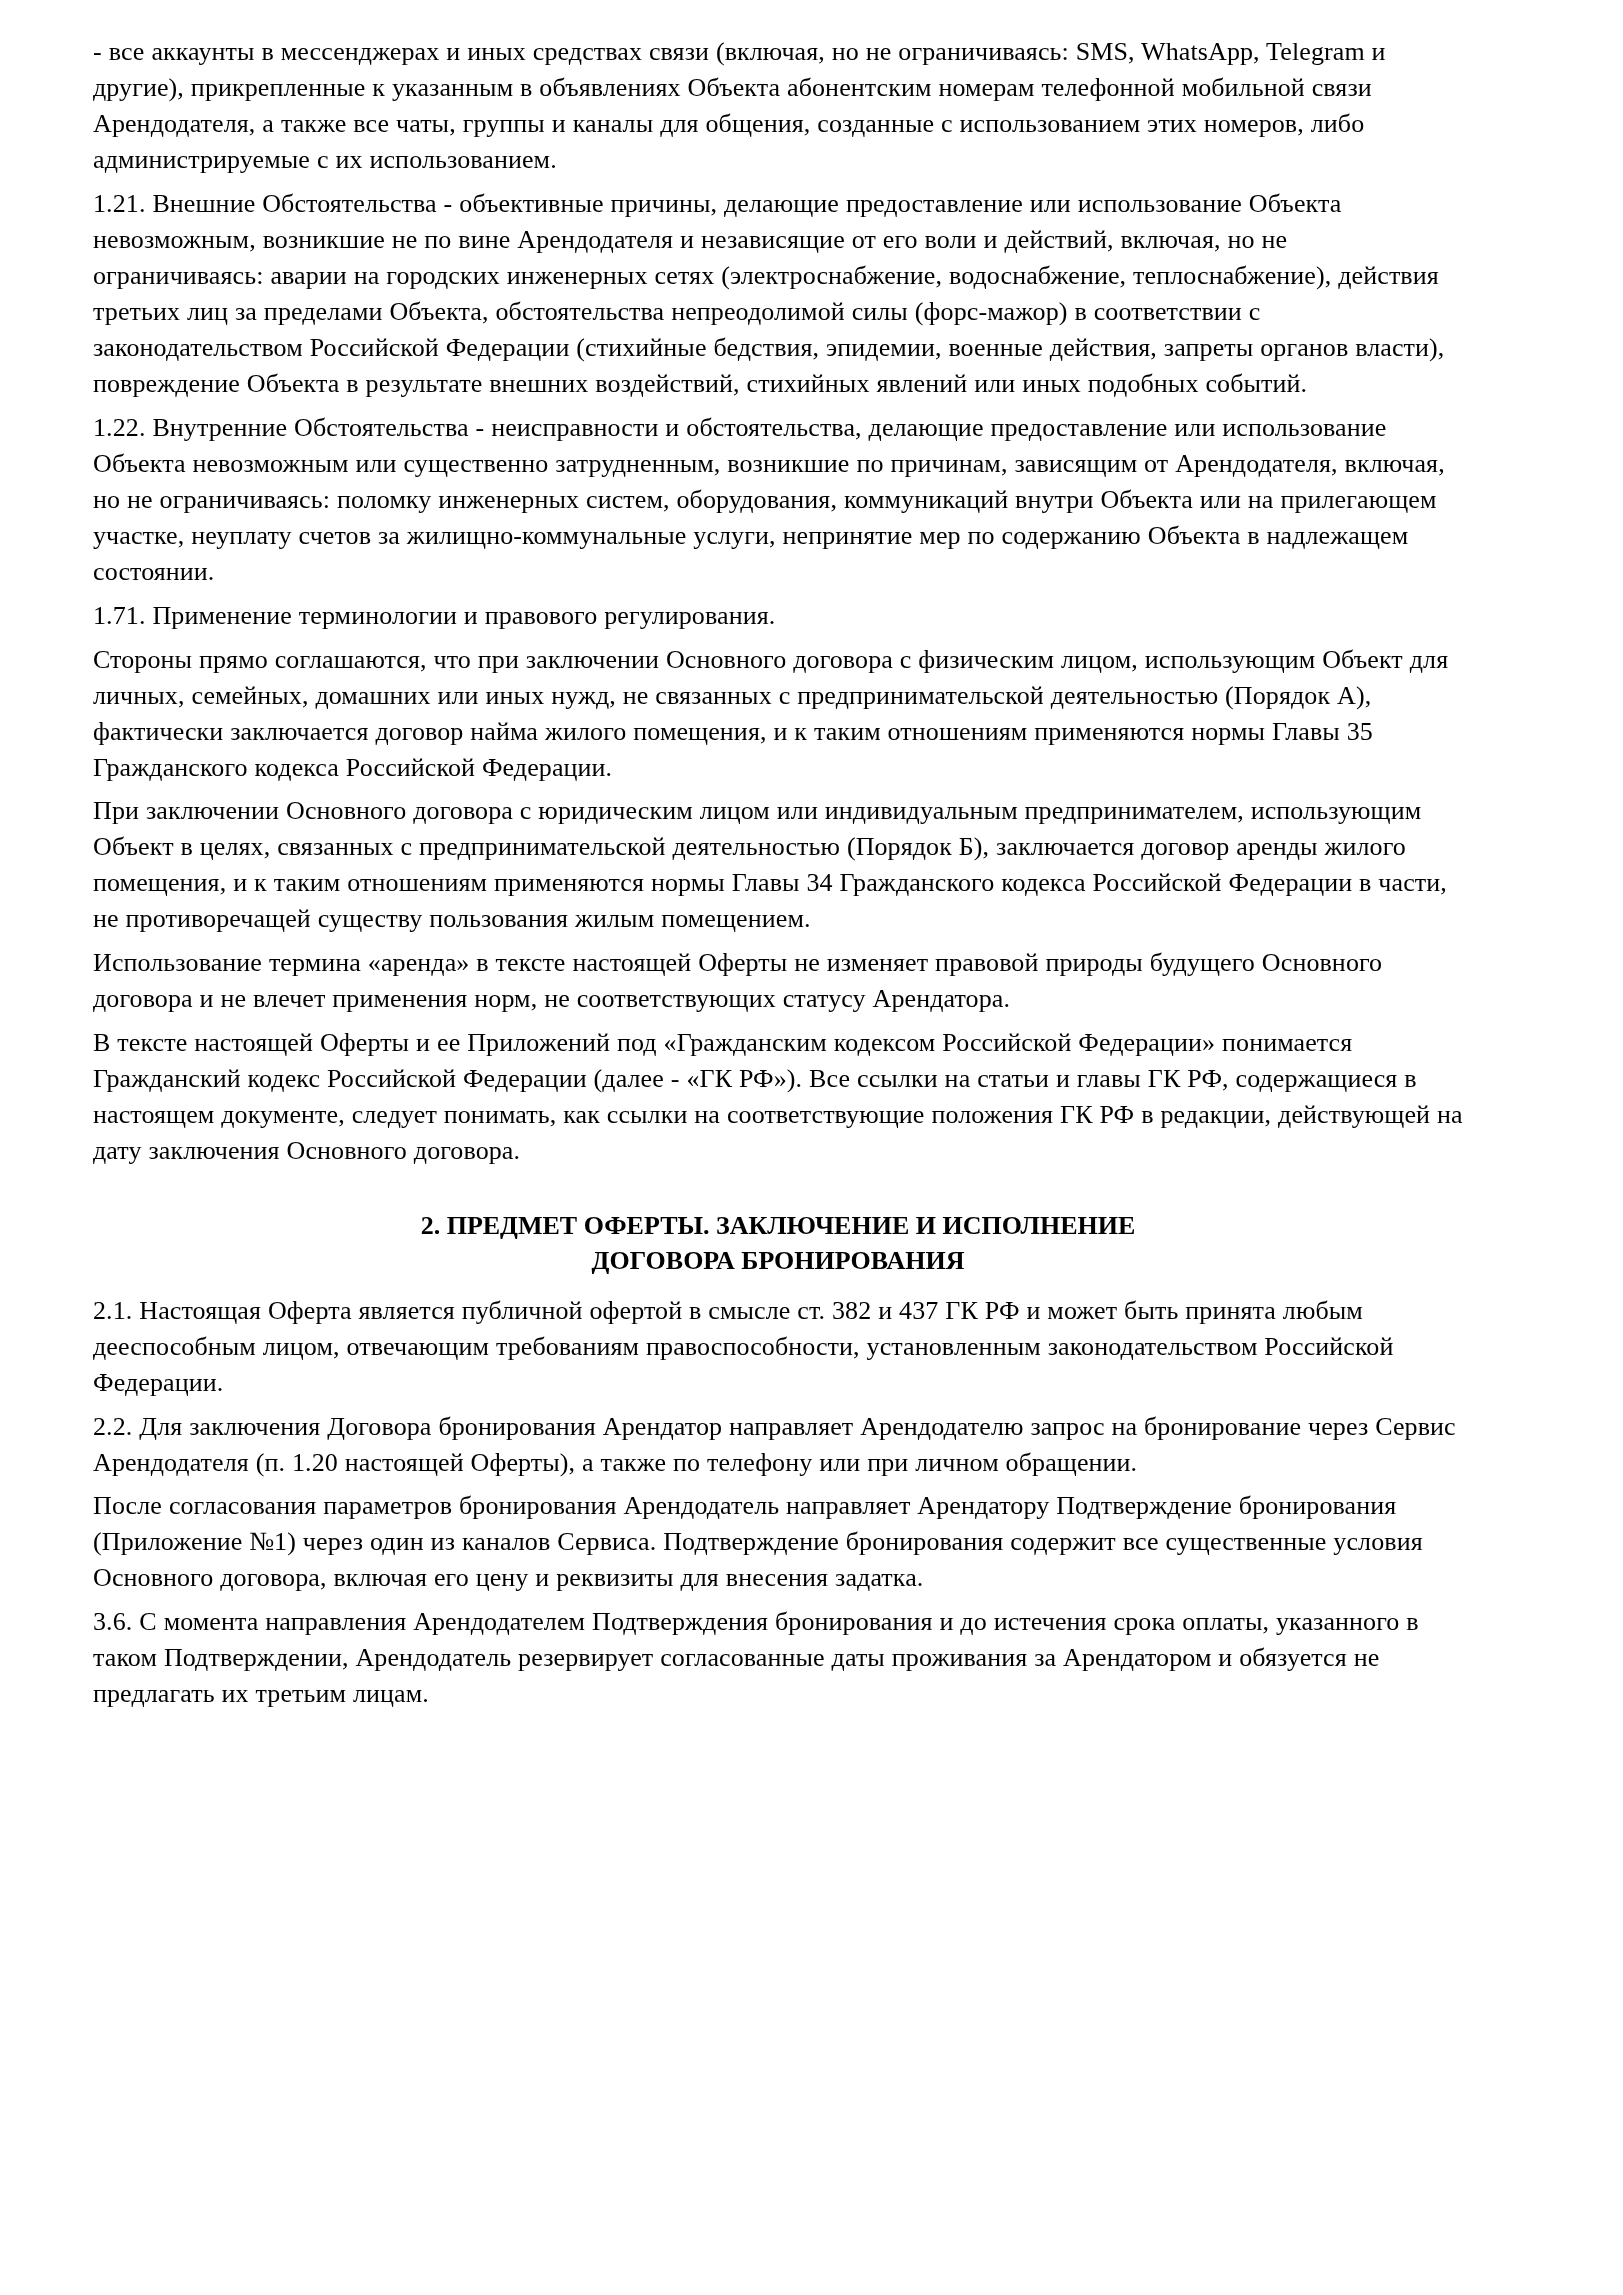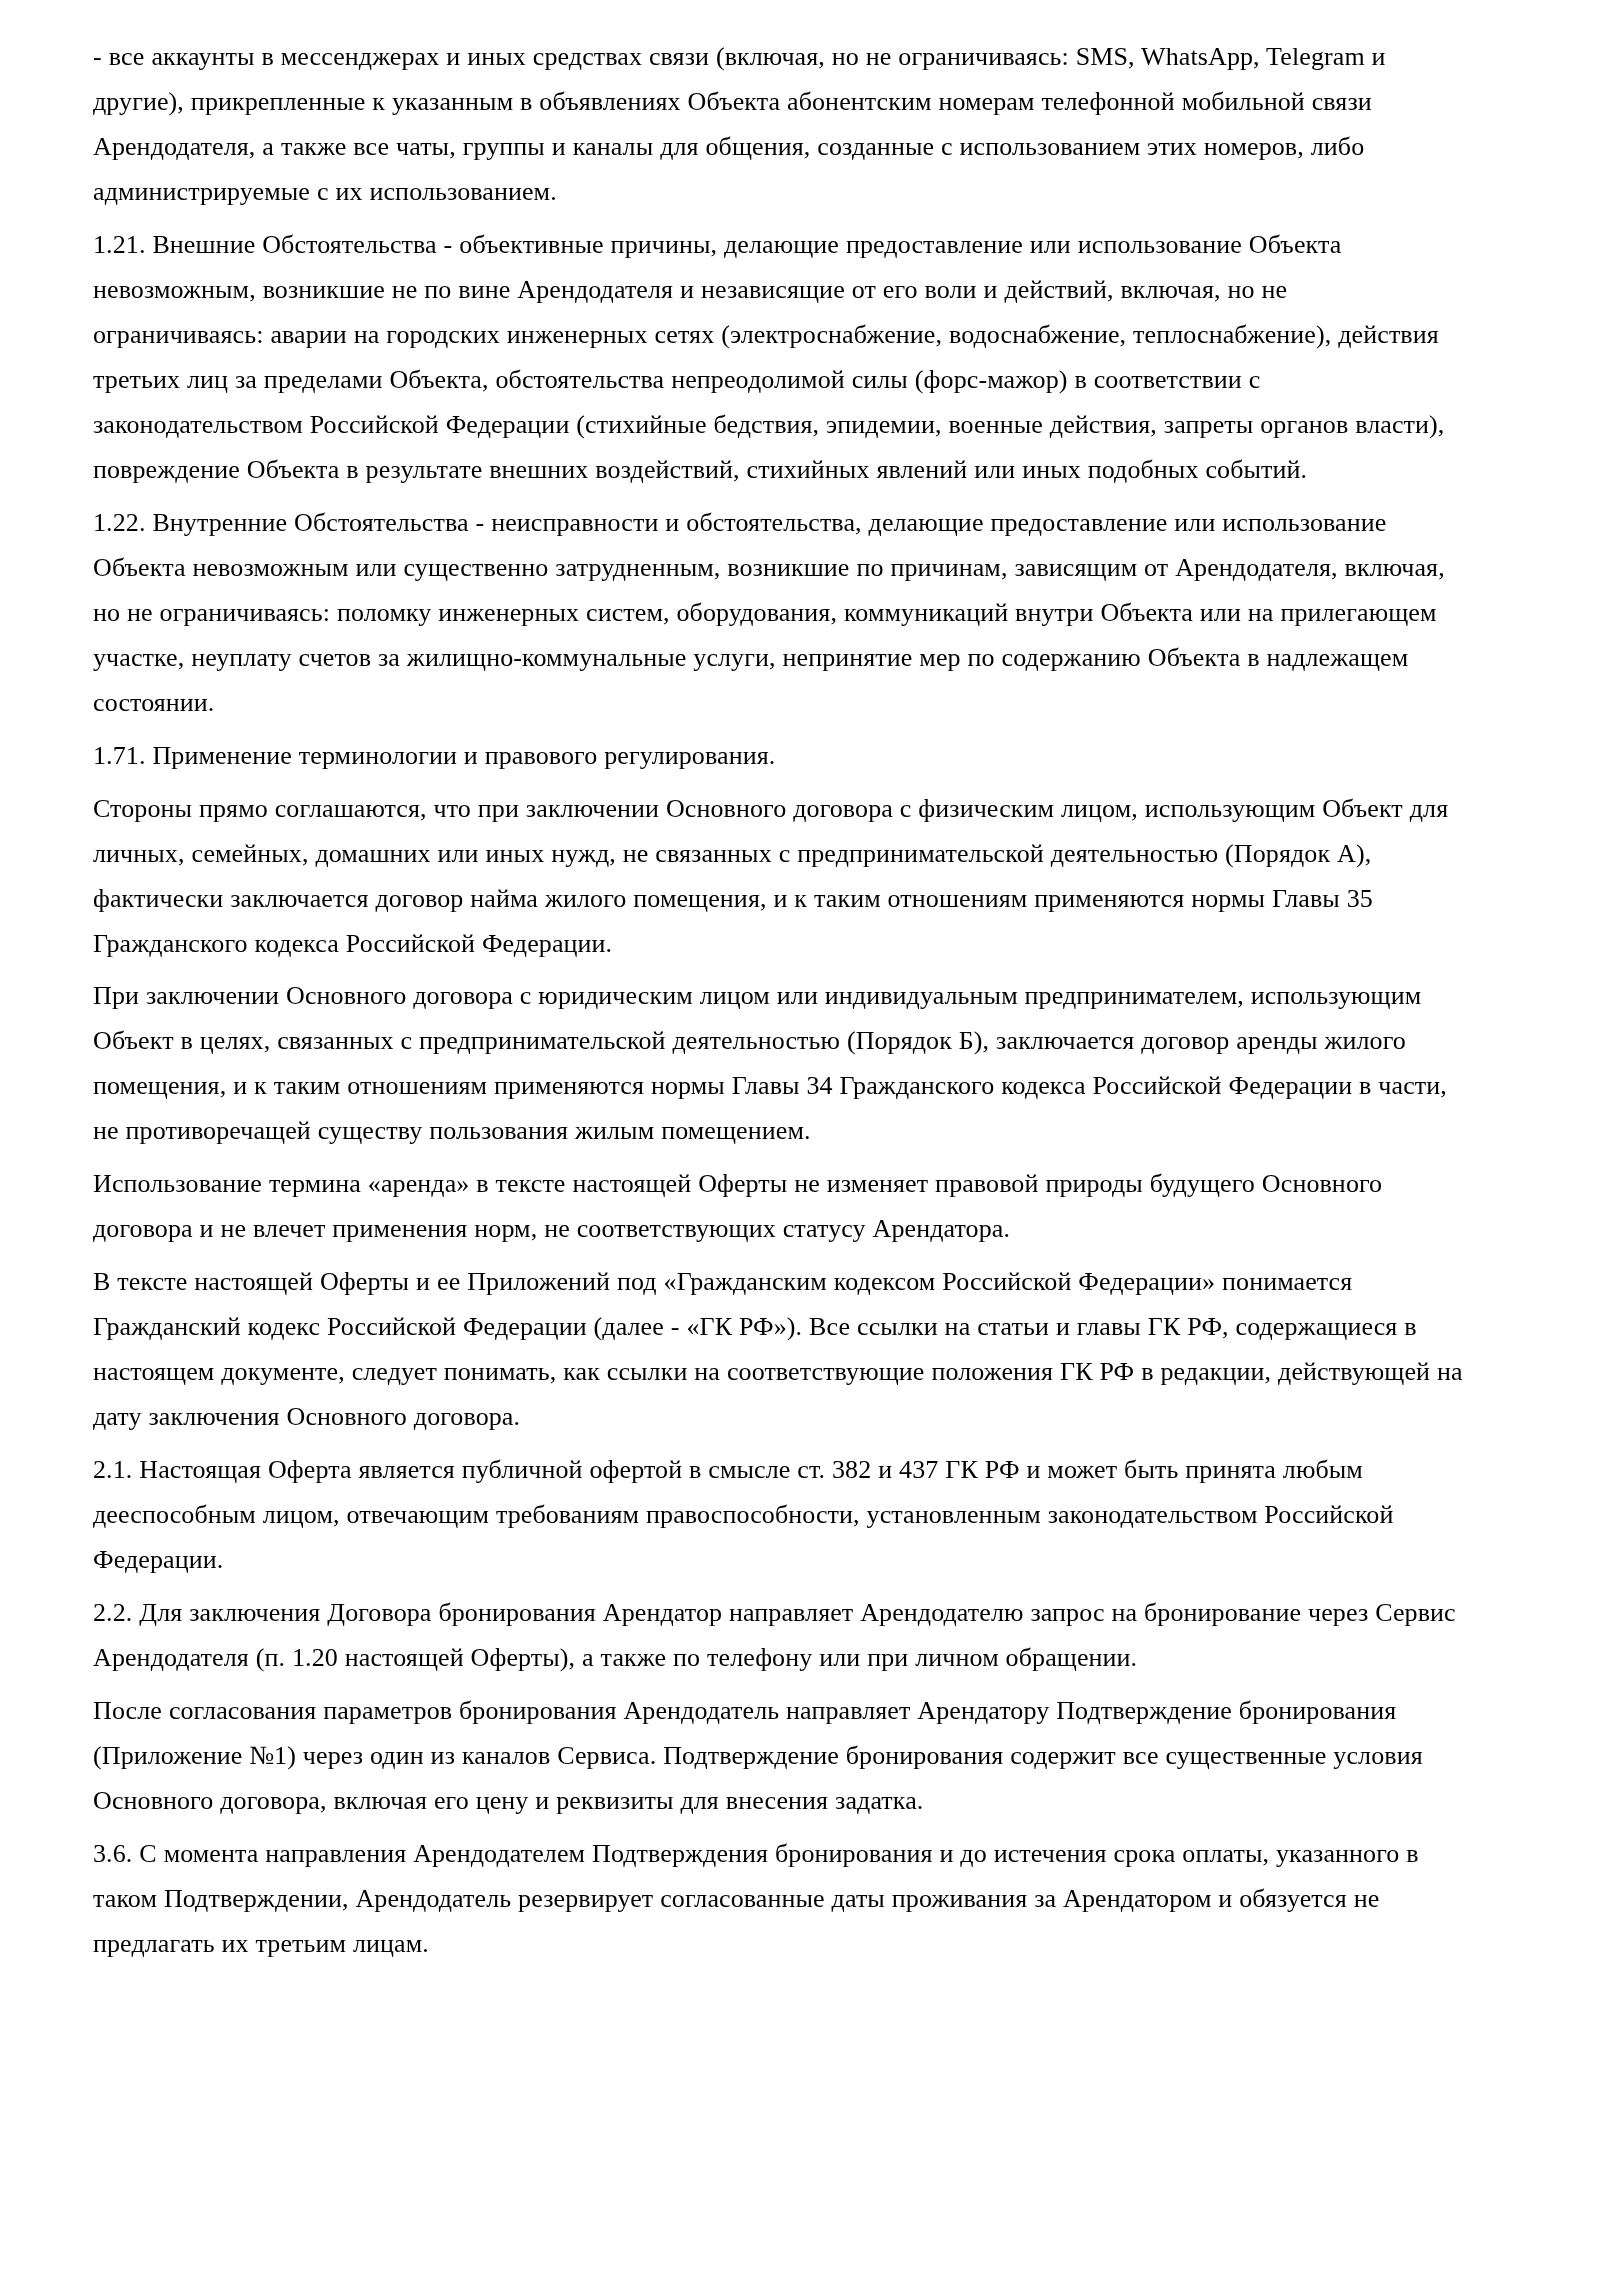--- a/index.html
+++ b/index.html
@@ -18,21 +18,21 @@
   }
   .doc-body {
     position: absolute;
     left: 93px;
     top: 34px;
     width: 1370px;
   }
   .para {
     font-family: "Liberation Serif", "DejaVu Serif", serif;
     font-size: 26px;
-    line-height: 45px;
+    line-height: 36px;
     color: #000000;
     text-align: left;
     margin: 0 0 7.9px 0;
     letter-spacing: 0.1px;
     word-spacing: 0.3px;
     -webkit-font-smoothing: antialiased;
   }
   .section-heading {
     font-family: "Liberation Serif", "DejaVu Serif", serif;
     font-size: 26px;
@@ -67,20 +67,24 @@
 
 
     <p class="para">Стороны прямо соглашаются, что при заключении Основного договора с физическим лицом, использующим Объект для личных, семейных, домашних или иных нужд, не связанных с предпринимательской деятельностью (Порядок А), фактически заключается договор найма жилого помещения, и к таким отношениям применяются нормы Главы 35 Гражданского кодекса Российской Федерации.</p>
 
     <p class="para">При заключении Основного договора с юридическим лицом или индивидуальным предпринимателем, использующим Объект в целях, связанных с предпринимательской деятельностью (Порядок Б), заключается договор аренды жилого помещения, и к таким отношениям применяются нормы Главы 34 Гражданского кодекса Российской Федерации в части, не противоречащей существу пользования жилым помещением.</p>
 
     <p class="para">Использование термина «аренда» в тексте настоящей Оферты не изменяет правовой природы будущего Основного договора и не влечет применения норм, не соответствующих статусу Арендатора.</p>
 
     <p class="para">В тексте настоящей Оферты и ее Приложений под «Гражданским кодексом Российской Федерации» понимается Гражданский кодекс Российской Федерации (далее - «ГК РФ»). Все ссылки на статьи и главы ГК РФ, содержащиеся в настоящем документе, следует понимать, как ссылки на соответствующие положения ГК РФ в редакции, действующей на дату заключения Основного договора.</p>
 
+    <div class="heading-block">
+      <div class="section-heading heading-line">2. ПРЕДМЕТ ОФЕРТЫ. ЗАКЛЮЧЕНИЕ И ИСПОЛНЕНИЕ</div>
+      <div class="section-heading heading-line">ДОГОВОРА БРОНИРОВАНИЯ</div>
+    </div>
 
     <p class="para">2.1. Настоящая Оферта является публичной офертой в смысле ст. 382 и 437 ГК РФ и может быть принята любым дееспособным лицом, отвечающим требованиям правоспособности, установленным законодательством Российской Федерации.</p>
 
     <p class="para">2.2. Для заключения Договора бронирования Арендатор направляет Арендодателю запрос на бронирование через Сервис Арендодателя (п. 1.20 настоящей Оферты), а также по телефону или при личном обращении.</p>
 
     <p class="para">После согласования параметров бронирования Арендодатель направляет Арендатору Подтверждение бронирования (Приложение №1) через один из каналов Сервиса. Подтверждение бронирования содержит все существенные условия Основного договора, включая его цену и реквизиты для внесения задатка.</p>
 
     <p class="para">3.6. С момента направления Арендодателем Подтверждения бронирования и до истечения срока оплаты, указанного в таком Подтверждении, Арендодатель резервирует согласованные даты проживания за Арендатором и обязуется не предлагать их третьим лицам.</p>
 
   </div>

